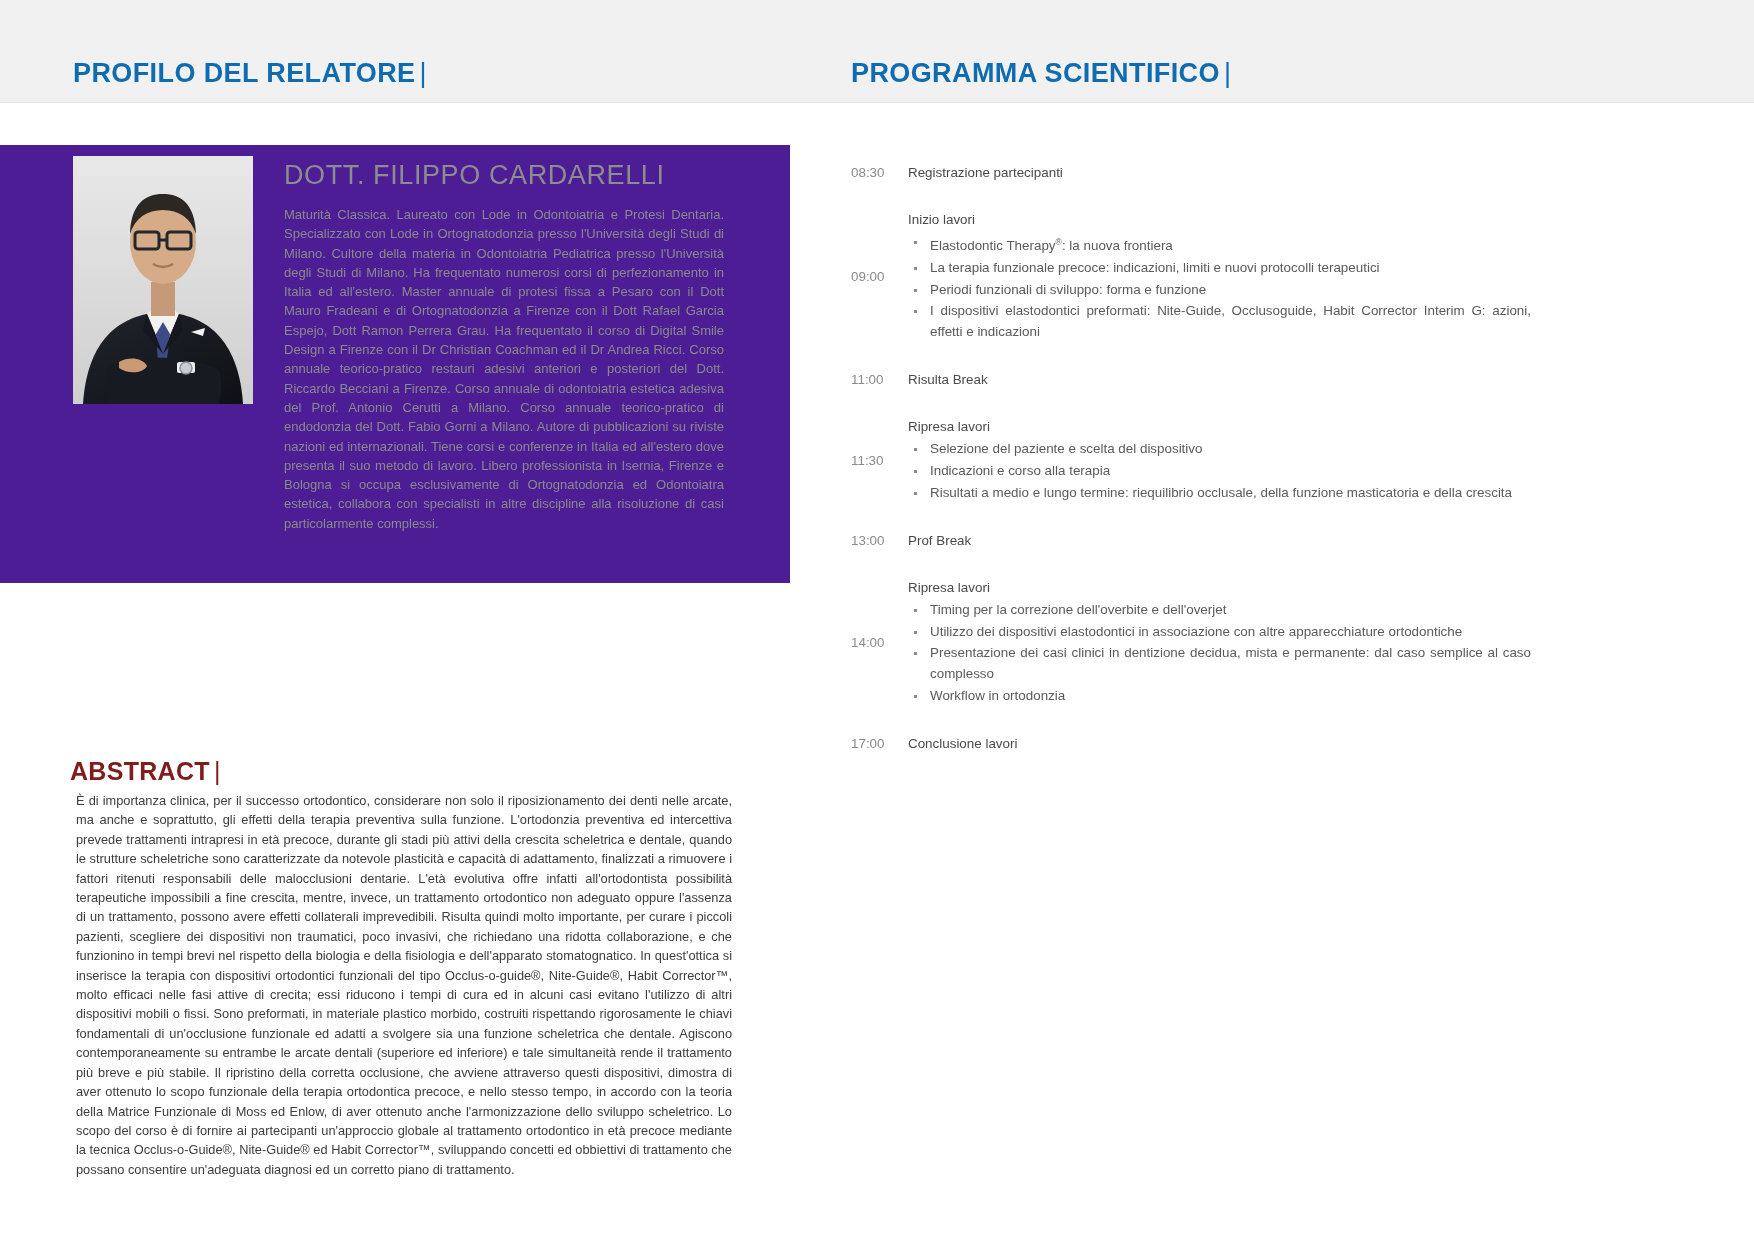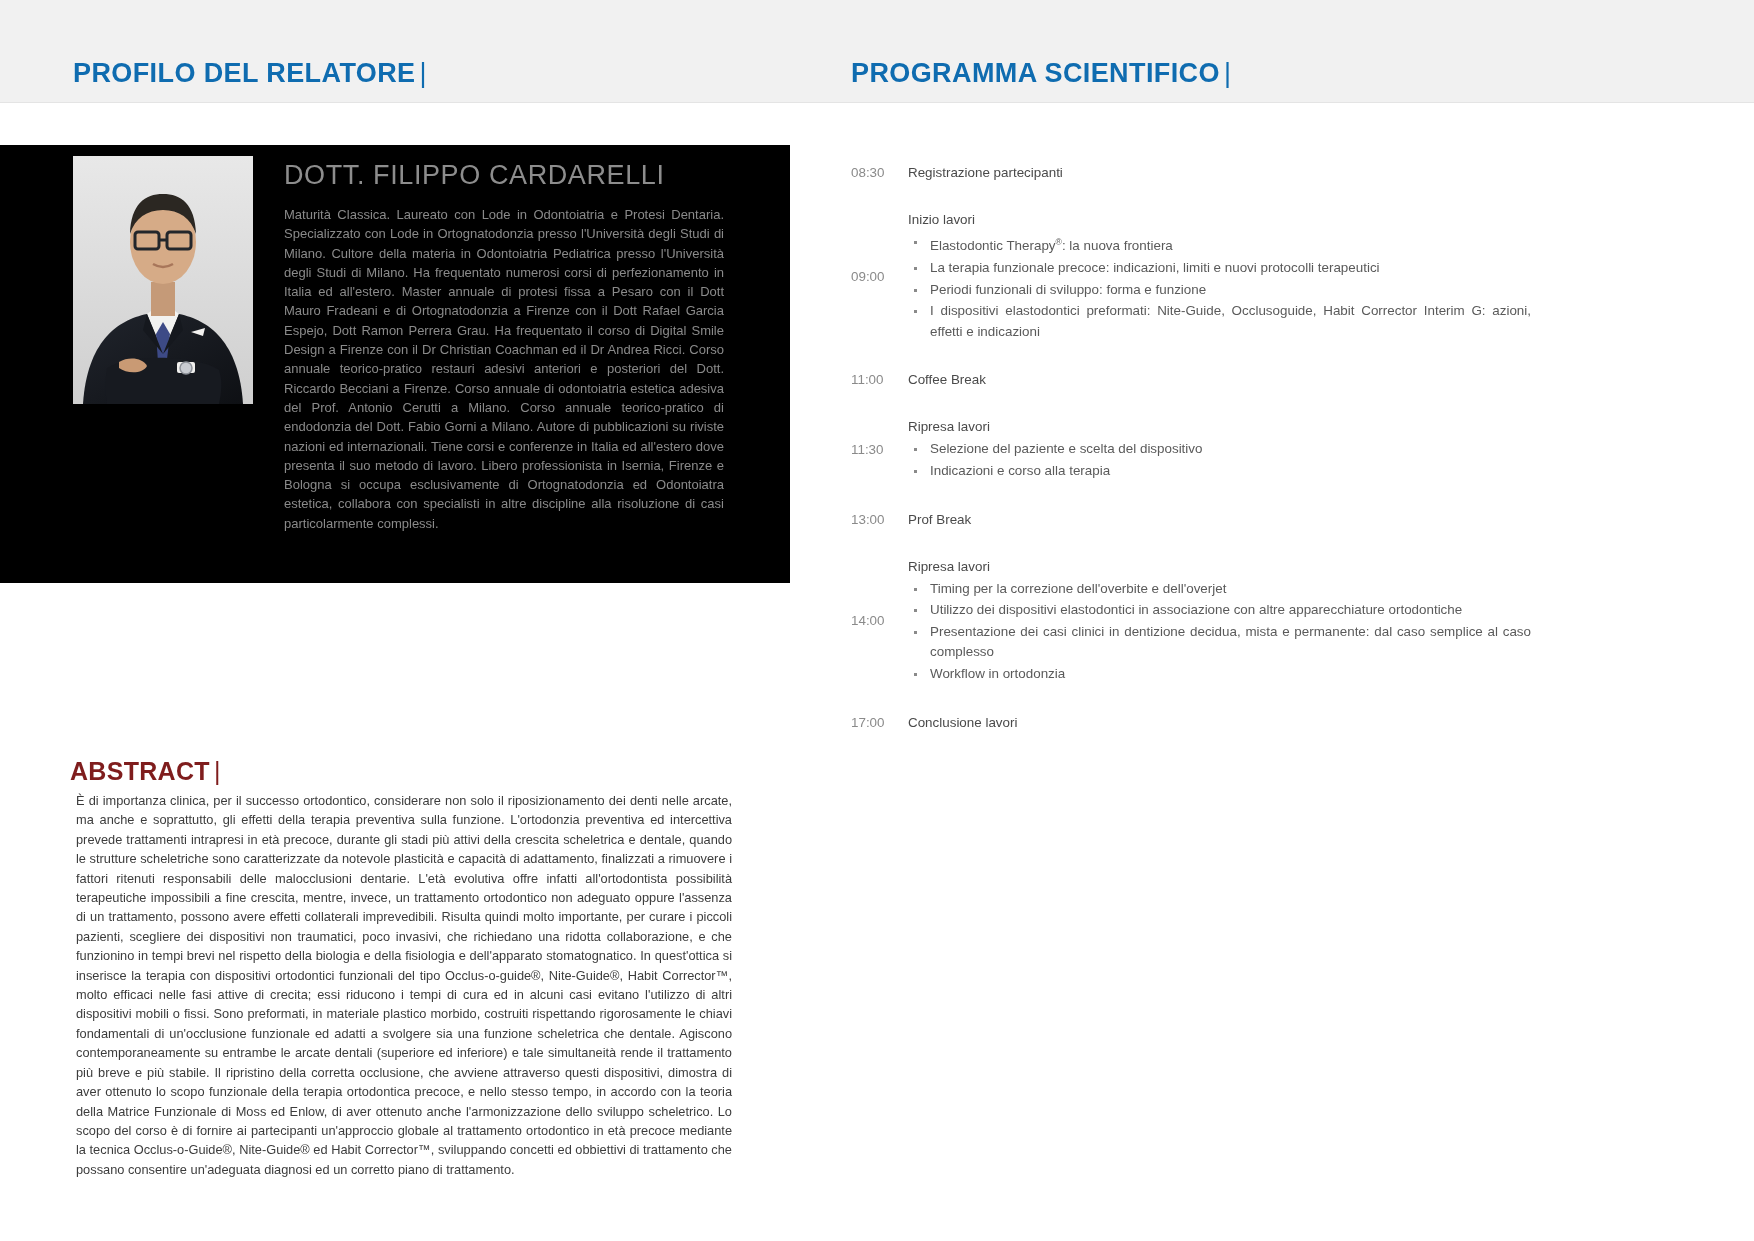--- a/index.html
+++ b/index.html
@@ -46,21 +46,21 @@
   
   .left-col {
     position: absolute;
     left: 0;
     top: 145px;
     width: 790px;
   }
 
   .speaker-panel {
     position: relative;
-    background: #000000;
+    background: #4c1d95;
     width: 790px;
     min-height: 438px;
     padding: 0;
   }
 
   .portrait {
     position: absolute;
     left: 73px;
     top: 11px;
     width: 180px;
@@ -282,30 +282,31 @@
             <li>Elastodontic Therapy<span class="reg">®</span>: la nuova frontiera</li>
             <li>La terapia funzionale precoce: indicazioni, limiti e nuovi protocolli terapeutici</li>
             <li>Periodi funzionali di sviluppo: forma e funzione</li>
             <li>I dispositivi elastodontici preformati: Nite-Guide, Occlusoguide, Habit Corrector Interim G: azioni, effetti e indicazioni</li>
           </ul>
         </div>
       </div>
       <div class="prog-block">
         <div class="prog-time">11:00</div>
         <div class="prog-body">
-          <div class="prog-label">Coffee Break</div>
+          <div class="prog-label">Risulta Break</div>
         </div>
       </div>
       <div class="prog-block">
         <div class="prog-time">11:30</div>
         <div class="prog-body">
           <div class="prog-label">Ripresa lavori</div>
           <ul class="prog-items">
             <li>Selezione del paziente e scelta del dispositivo</li>
             <li>Indicazioni e corso alla terapia</li>
+            <li>Risultati a medio e lungo termine: riequilibrio occlusale, della funzione masticatoria e della crescita</li>
           </ul>
         </div>
       </div>
       <div class="prog-block">
         <div class="prog-time">13:00</div>
         <div class="prog-body">
           <div class="prog-label">Prof Break</div>
         </div>
       </div>
       <div class="prog-block">

